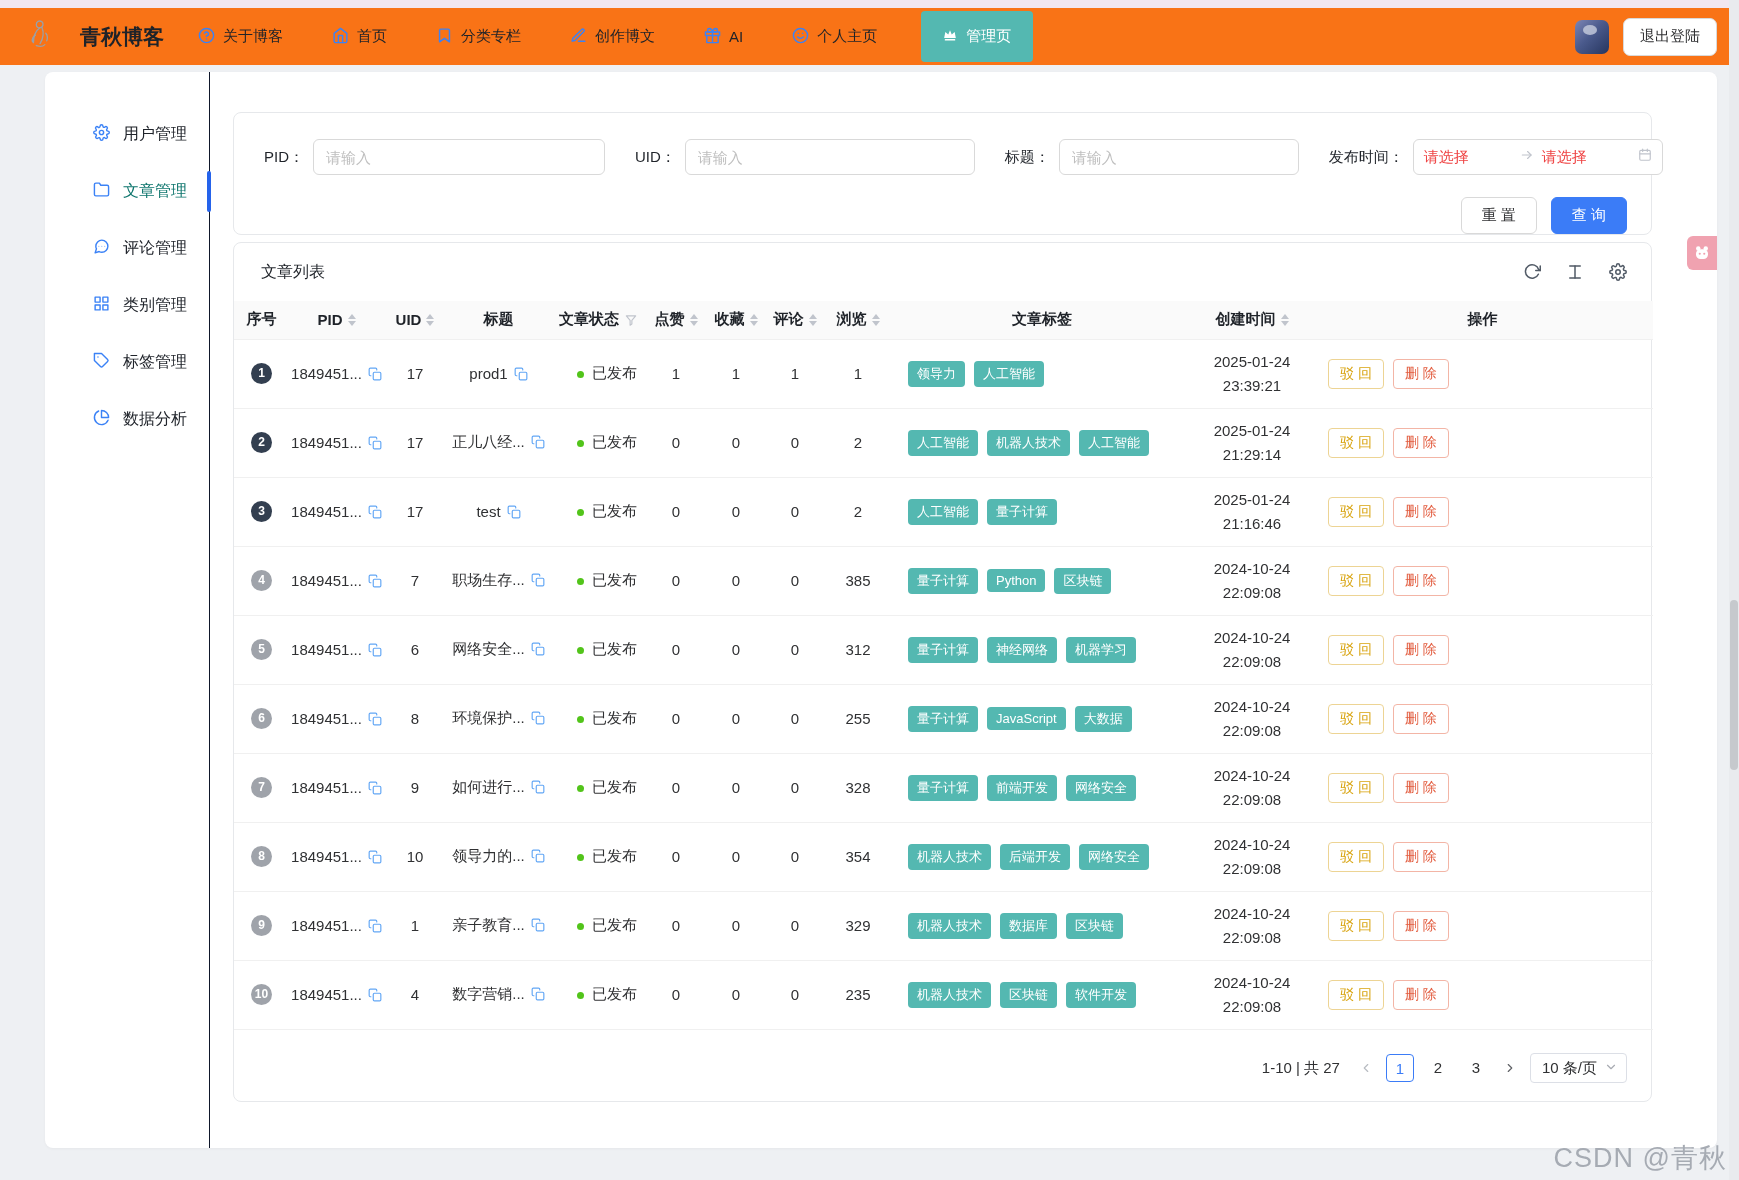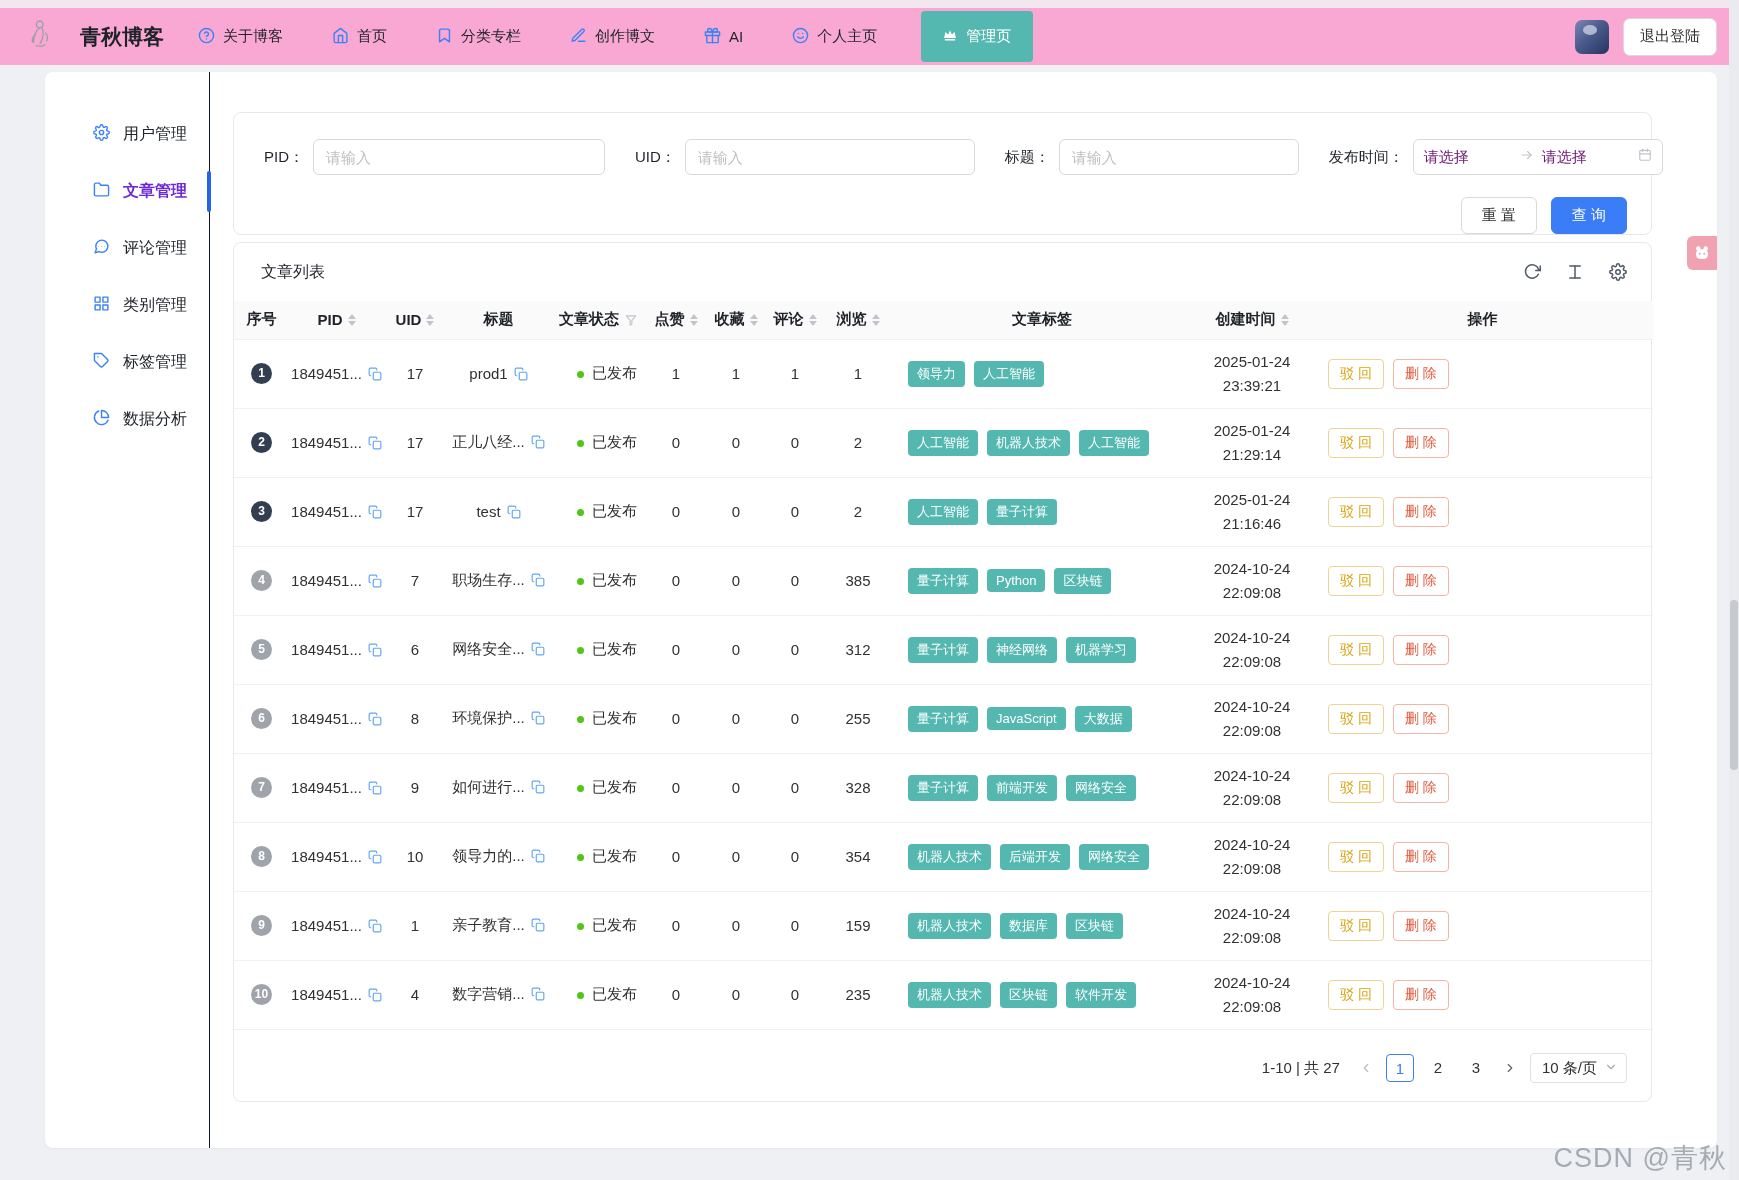--- a/index.html
+++ b/index.html
@@ -2,21 +2,21 @@
 <html style="--accent: #3b7cf7; --teal: #54b8b1; --green: #52c41a; --amber: #d9a513; --red: #e25a3c; --pink: #f0a2b0; --rank-top: #333f50; --rank-gray: #9fa3aa;"><head>
 <meta charset="utf-8">
 <style>
   * { margin:0; padding:0; box-sizing:border-box; }
   html,body { width:1739px; height:1180px; overflow:hidden; }
   body { font-family:"Liberation Sans","DejaVu Sans",sans-serif; background:#eef0f3; position:relative; color:#303133; }
 
   .top-strip { position:absolute; left:0; top:0; width:1739px; height:8px; background:#f2e7ef; }
 
   
-  .navbar { position:absolute; left:0; top:8px; width:1739px; height:58px; background:#f9a8d4;
+  .navbar { position:absolute; left:0; top:8px; width:1739px; height:58px; background:#f97316;
             border-bottom:1px solid #f0f0f0; display:flex; align-items:center; padding:0 22px; }
   .nav-left { display:flex; align-items:center; gap:30px; }
   .logo { width:40px; height:44px; display:flex; align-items:center; justify-content:center; }
   .brand { font-size:21px; font-weight:bold; color:#1f2329; margin-left:-12px; margin-right:4px; }
   .nav-items { display:flex; gap:49px; }
   .nav-item { display:flex; align-items:center; gap:8px; font-size:15px; color:#1f2329; cursor:pointer; }
   .nav-item .icn { color:#3b82f6; }
   .admin-btn { margin-left:14px; background:var(--teal,#54b8b1); color:#fff; border:none; border-radius:4px;
                height:51px; padding:0 22px; font-size:15px; display:flex; align-items:center; gap:9px; cursor:pointer;
                font-family:inherit; }
@@ -30,40 +30,40 @@
 
   
   .container { position:absolute; left:45px; top:72px; width:1672px; height:1076px; background:#fff;
                border-radius:8px; box-shadow:0 1px 3px rgba(0,0,0,.04); }
 
   
   .sidebar { position:absolute; left:0; top:0; width:165px; height:100%; border-right:1px solid #0f172a; padding-top:34px; }
   .side-item { height:57px; display:flex; align-items:center; gap:13px; padding-left:48px; font-size:16px;
                color:#20242b; cursor:pointer; position:relative; }
   .side-item .icn { color:#3b82f6; }
-  .side-item.active { color:#6d28d9;font-weight:bold; }
+  .side-item.active { color:#0f766e; }
   .side-item.active .bar { position:absolute; right:-2px; top:8px; width:4px; height:41px; background:#2563eb; border-radius:2px; }
 
   
   .content { position:absolute; left:188px; top:40px; width:1419px; }
 
   .card { background:#fff; border:1px solid #e6e8eb; border-radius:8px; }
 
   
   .filter-card { height:123px; padding:26px 24px 18px 30px; }
   .filter-row { display:flex; align-items:center; gap:30px; }
   .filter-item { display:flex; align-items:center; gap:9px; }
   .filter-label { font-size:15px; color:#1f2329; white-space:nowrap; }
   .filter-input { height:36px; border:1px solid #d9d9d9; border-radius:6px; padding:0 12px; font-size:15px;
                   font-family:inherit; color:#303133; outline:none; }
   .filter-input::placeholder { color:#bfbfbf; }
   .in-pid { width:292px; } .in-uid { width:290px; } .in-title { width:240px; }
   .range-box { width:250px; height:36px; border:1px solid #d9d9d9; border-radius:6px; display:flex; align-items:center;
                padding:0 10px; gap:8px; cursor:pointer; background:#fff; }
-  .range-ph { font-size:15px; color:#701a75; flex:1; }
+  .range-ph { font-size:15px; color:#ef4444; flex:1; }
   .range-box .icn { color:#c0c4cc; flex:none; }
   .filter-actions { display:flex; justify-content:flex-end; gap:14px; margin-top:22px;align-items:center; }
   .btn-reset { height:37px; padding:0 20px; background:#fff; border:1px solid #d9d9d9; border-radius:6px;
                font-size:15px; color:#303133; cursor:pointer; font-family:inherit; }
   .btn-query { height:37px; padding:0 20px; background:var(--accent,#3b7cf7); border:1px solid var(--accent,#3b7cf7);
                border-radius:6px; font-size:15px; color:#fff; cursor:pointer; font-family:inherit; }
 
   
   .table-card { margin-top:7px; height:860px; position:relative; }
   .table-head { height:58px; display:flex; align-items:center; padding:0 24px 0 27px; }
@@ -637,21 +637,21 @@
               <td><span>亲子教育...</span><span class="copy">
                   <svg class="icn sm" viewBox="0 0 24 24">
                     <rect x="9" y="9" width="13" height="13" rx="2"></rect>
                     <path d="M5 15H4a2 2 0 0 1-2-2V4a2 2 0 0 1 2-2h9a2 2 0 0 1 2 2v1"></path>
                   </svg>
                 </span></td>
               <td class="al status-cell"><span class="dot"></span><span>已发布</span></td>
               <td>0</td>
               <td>0</td>
               <td>0</td>
-              <td>159</td>
+              <td>329</td>
               <td class="al tags-cell"><span class="tag">机器人技术</span><span class="tag">数据库</span><span class="tag">区块链</span></td>
               <td>
                 <div class="date-line">2024-10-24</div>
                 <div class="date-line">22:09:08</div>
               </td>
               <td class="al actions-cell"><button class="btn-reject">驳 回</button><button class="btn-delete">删 除</button></td>
             </tr>
             <tr>
               <td><span class="rank">10</span></td>
               <td><span>1849451...</span><span class="copy">

